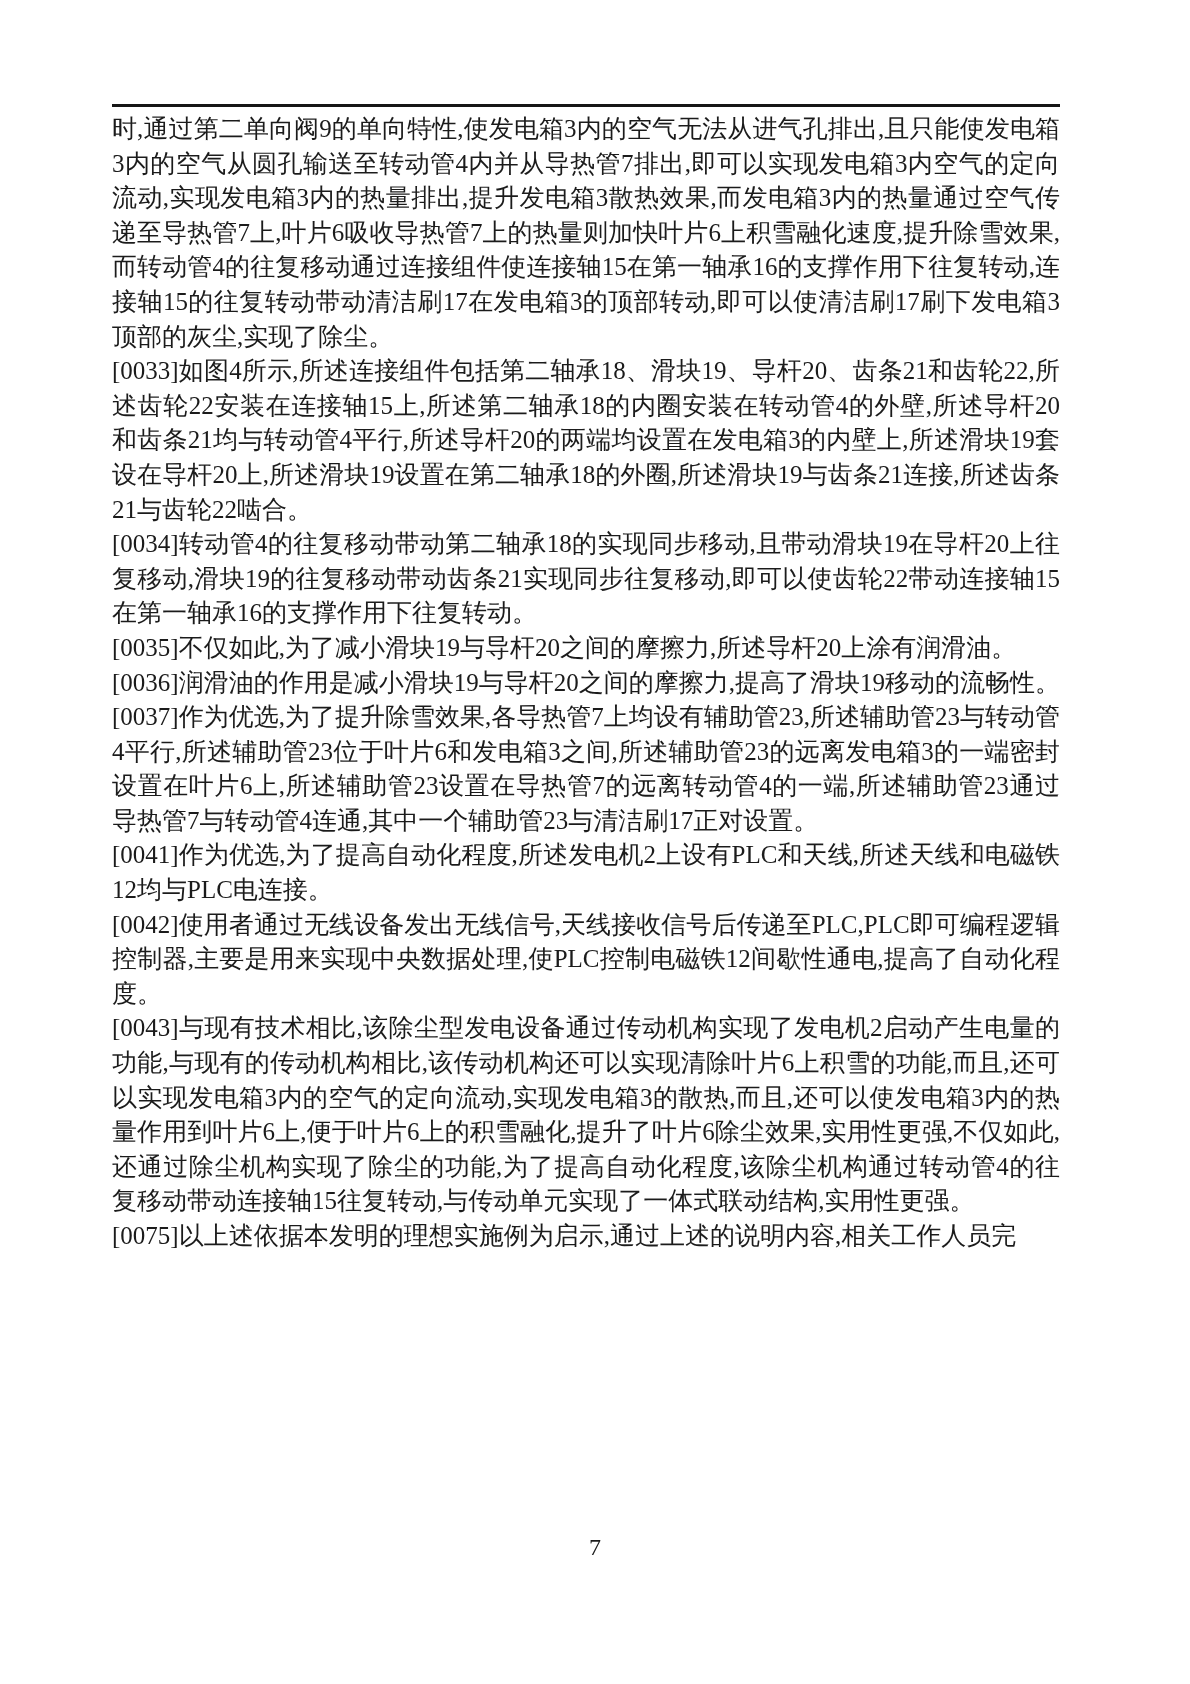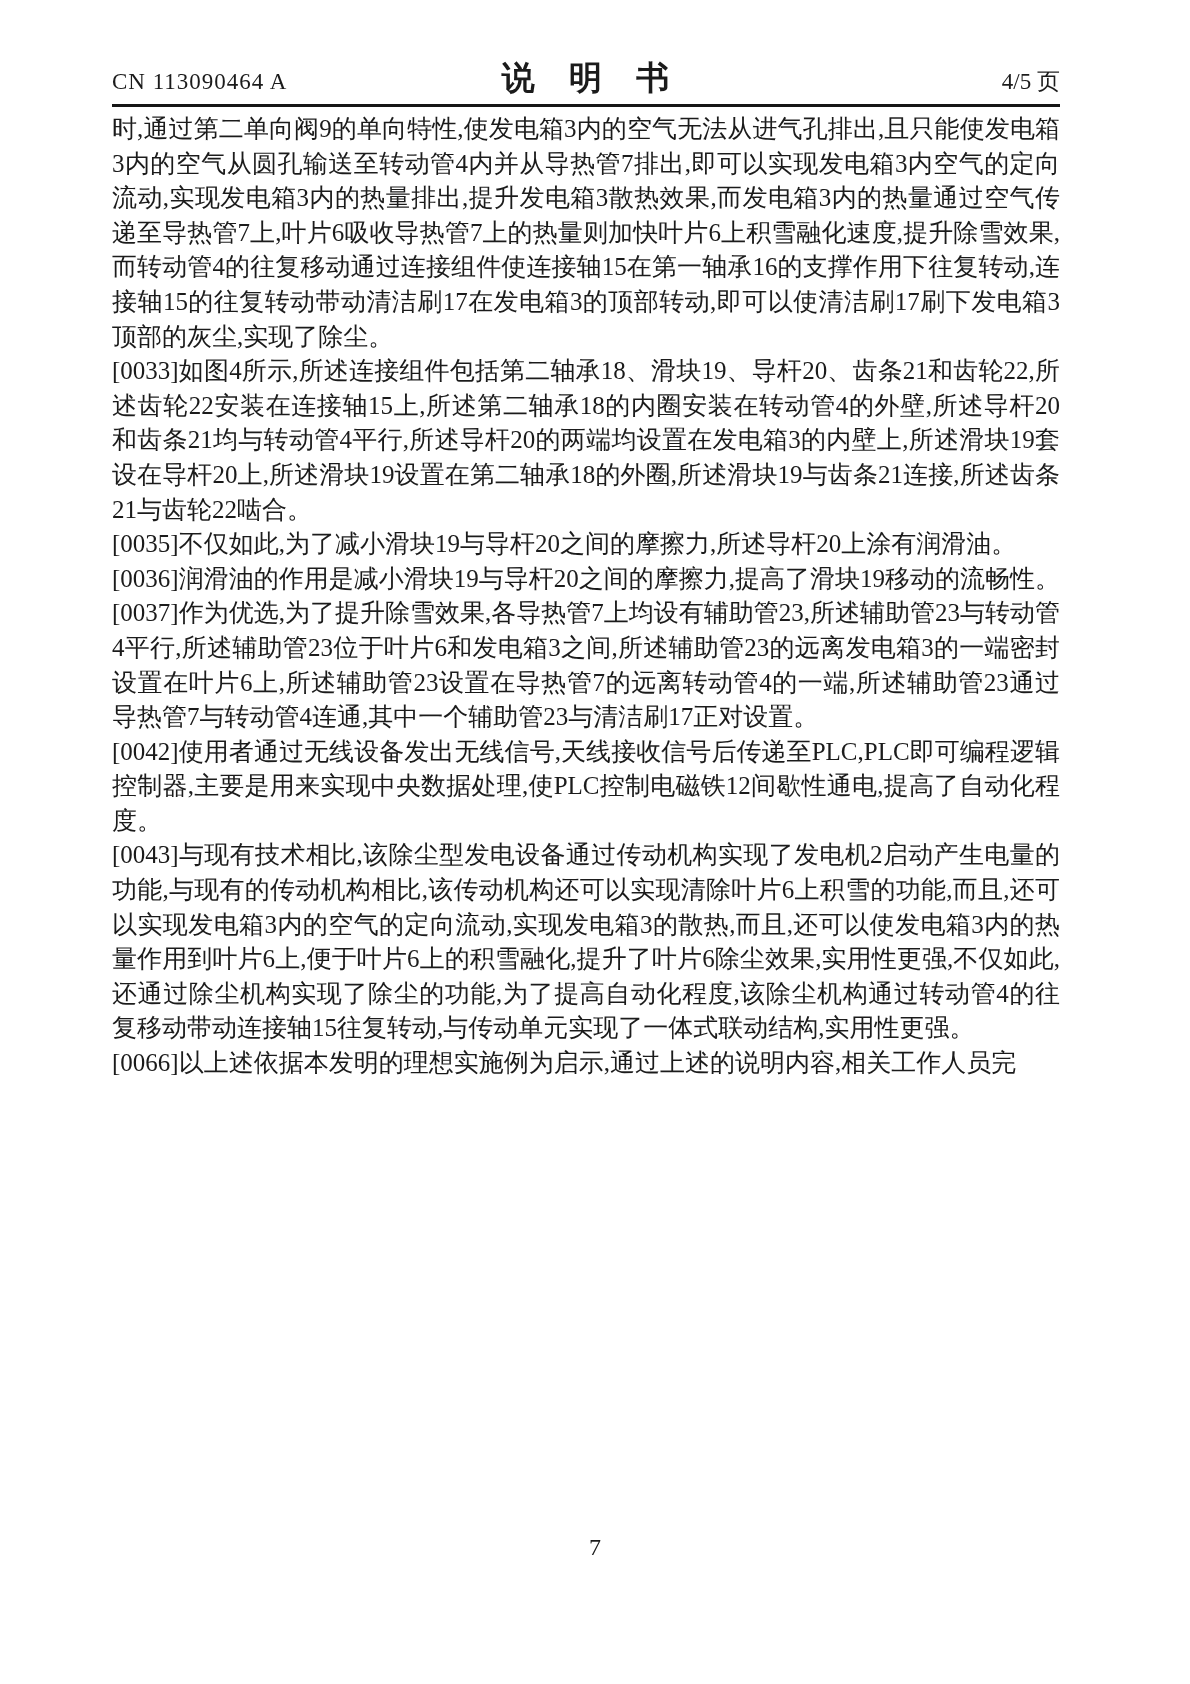--- a/index.html
+++ b/index.html
@@ -75,48 +75,45 @@
     width: 100%;
     text-align: center;
     font-size: 24px;
   }
 </style>
 </head>
 <body>
 
 <div class="page">
 
-  <header class="page-header">
-    <span class="doc-number">CN 113090464 A</span>
-    <span class="page-title">说 明 书</span>
-    <span class="page-indicator">4/5 页</span>
-  </header>
 
   <div class="header-rule"></div>
 
   <main class="doc-body" id="paragraphs-container">
   <p class="para"><span class="para-text">时,通过第二单向阀9的单向特性,使发电箱3内的空气无法从进气孔排出,且只能使发电箱3内的空气从圆孔输送至转动管4内并从导热管7排出,即可以实现发电箱3内空气的定向流动,实现发电箱3内的热量排出,提升发电箱3散热效果,而发电箱3内的热量通过空气传递至导热管7上,叶片6吸收导热管7上的热量则加快叶片6上积雪融化速度,提升除雪效果,而转动管4的往复移动通过连接组件使连接轴15在第一轴承16的支撑作用下往复转动,连接轴15的往复转动带动清洁刷17在发电箱3的顶部转动,即可以使清洁刷17刷下发电箱3顶部的灰尘,实现了除尘。</span></p>
 
   <p class="para"><span class="para-num">[0033]</span><span class="para-text">如图4所示,所述连接组件包括第二轴承18、滑块19、导杆20、齿条21和齿轮22,所述齿轮22安装在连接轴15上,所述第二轴承18的内圈安装在转动管4的外壁,所述导杆20和齿条21均与转动管4平行,所述导杆20的两端均设置在发电箱3的内壁上,所述滑块19套设在导杆20上,所述滑块19设置在第二轴承18的外圈,所述滑块19与齿条21连接,所述齿条21与齿轮22啮合。</span></p>
 
+  <p class="para"><span class="para-num">[0034]</span><span class="para-text">转动管4的往复移动带动第二轴承18的实现同步移动,且带动滑块19在导杆20上往复移动,滑块19的往复移动带动齿条21实现同步往复移动,即可以使齿轮22带动连接轴15在第一轴承16的支撑作用下往复转动。</span></p>
 
   <p class="para"><span class="para-num">[0035]</span><span class="para-text">不仅如此,为了减小滑块19与导杆20之间的摩擦力,所述导杆20上涂有润滑油。</span></p>
 
   <p class="para"><span class="para-num">[0036]</span><span class="para-text">润滑油的作用是减小滑块19与导杆20之间的摩擦力,提高了滑块19移动的流畅性。</span></p>
 
   <p class="para"><span class="para-num">[0037]</span><span class="para-text">作为优选,为了提升除雪效果,各导热管7上均设有辅助管23,所述辅助管23与转动管4平行,所述辅助管23位于叶片6和发电箱3之间,所述辅助管23的远离发电箱3的一端密封设置在叶片6上,所述辅助管23设置在导热管7的远离转动管4的一端,所述辅助管23通过导热管7与转动管4连通,其中一个辅助管23与清洁刷17正对设置。</span></p>
 
 
 
 
+  <p class="para"><span class="para-num">[0041]</span><span class="para-text">作为优选,为了提高自动化程度,所述发电机2上设有PLC和天线,所述天线和电磁铁12均与PLC电连接。</span></p>
 
   <p class="para"><span class="para-num">[0042]</span><span class="para-text">使用者通过无线设备发出无线信号,天线接收信号后传递至PLC,PLC即可编程逻辑控制器,主要是用来实现中央数据处理,使PLC控制电磁铁12间歇性通电,提高了自动化程度。</span></p>
 
   <p class="para"><span class="para-num">[0043]</span><span class="para-text">与现有技术相比,该除尘型发电设备通过传动机构实现了发电机2启动产生电量的功能,与现有的传动机构相比,该传动机构还可以实现清除叶片6上积雪的功能,而且,还可以实现发电箱3内的空气的定向流动,实现发电箱3的散热,而且,还可以使发电箱3内的热量作用到叶片6上,便于叶片6上的积雪融化,提升了叶片6除尘效果,实用性更强,不仅如此,还通过除尘机构实现了除尘的功能,为了提高自动化程度,该除尘机构通过转动管4的往复移动带动连接轴15往复转动,与传动单元实现了一体式联动结构,实用性更强。</span></p>
 
-  <p class="para"><span class="para-num">[0066]</span><span class="para-text">以上述依据本发明的理想实施例为启示,通过上述的说明内容,相关工作人员完</span></p>
+  <p class="para"><span class="para-num">[0075]</span><span class="para-text">以上述依据本发明的理想实施例为启示,通过上述的说明内容,相关工作人员完</span></p>
 </main>
 
   <footer class="page-footer">
     <span>7</span>
   </footer>
 
 </div>
 
 </body></html>

